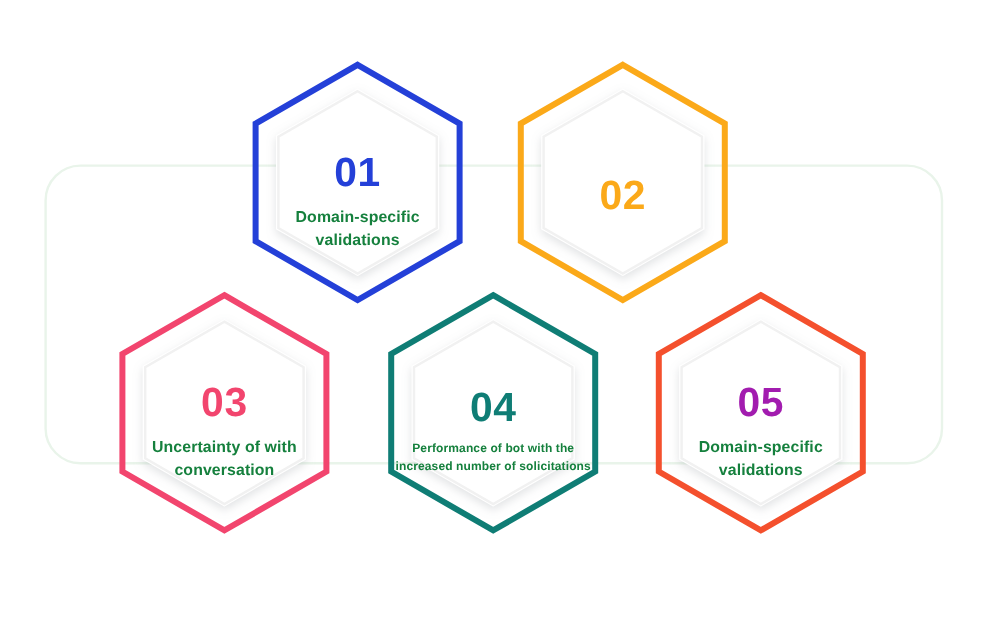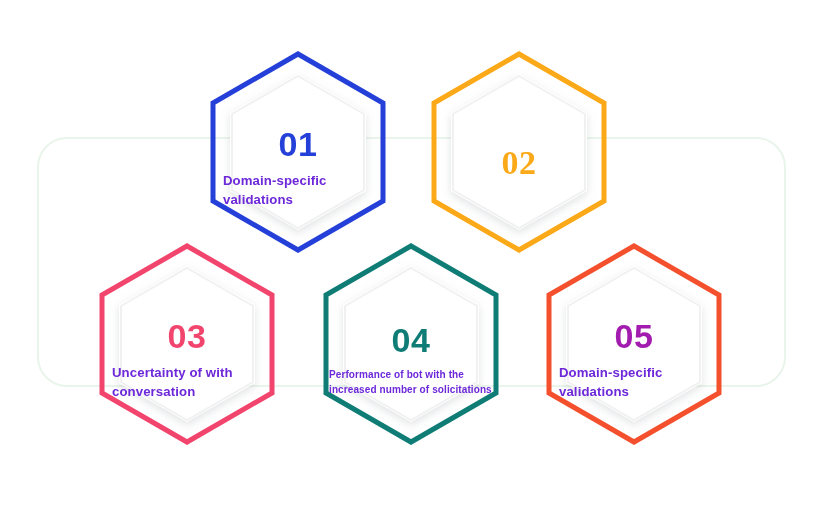--- a/index.html
+++ b/index.html
@@ -60,41 +60,41 @@
     font-size: 34px;
     font-weight: bold;
     letter-spacing: 0.5px;
     line-height: 1;
     margin-bottom: 11px;
   }
 
   .hex-label {
     font-size: 13.2px;
     font-weight: bold;
-    color: #6d28d9;
+    color: #15803d;
     line-height: 1.42;
-    text-align: left;
+    text-align: center;
     width: 150px;
     letter-spacing: 0.1px;
   }
   .hex-label.wide {
     width: 164px;
     font-size: 10px;
   }
 
   
   #hex-01 { left: 196px; top: 50px; }
   #hex-02 { left: 417px; top: 50px; }
   #hex-03 { left: 85px;  top: 242px; }
   #hex-04 { left: 309px; top: 242px; }
   #hex-05 { left: 532px; top: 242px; }
 
   
   #hex-01 { z-index: 3; }
-  #hex-02 { z-index: 2; font-family: Liberation Serif, serif; }
+  #hex-02 { z-index: 2; }
   #hex-03 { z-index: 5; }
   #hex-04 { z-index: 4; }
   #hex-05 { z-index: 6; }
 </style>
 </head>
 <body>
 
 <div id="canvas">
 
   <div id="backdrop-frame"></div>

